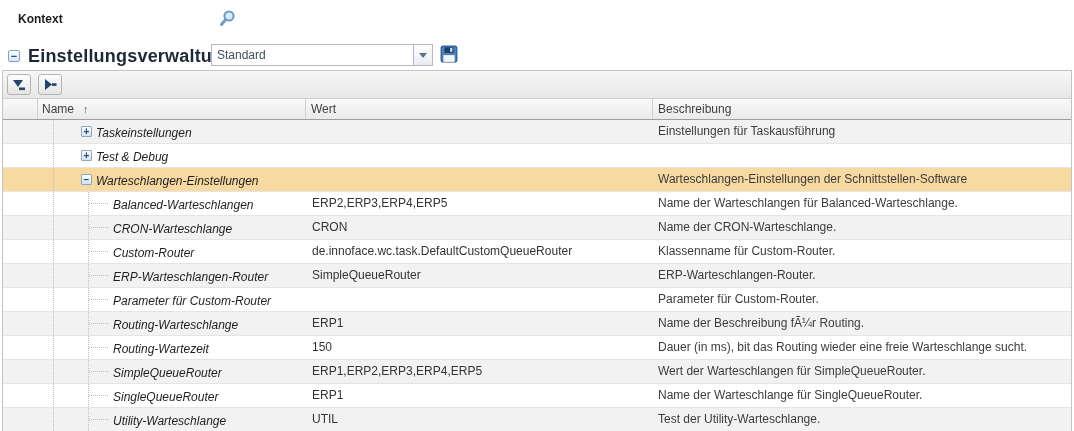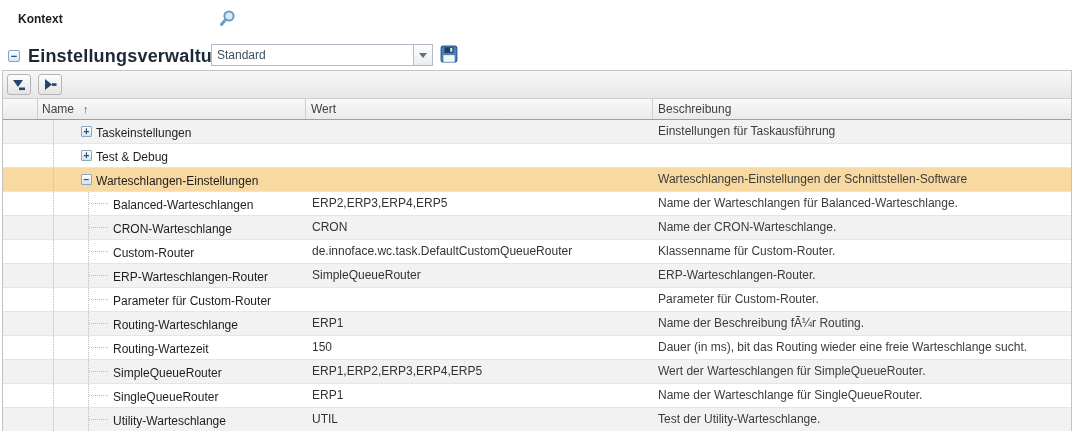--- a/index.html
+++ b/index.html
@@ -66,21 +66,21 @@
   .guide { position:absolute; top:0; bottom:0; width:0; border-left:1px dotted #bdbdbd; }
   .g1 { left:15px; }
   .g2 { left:50px; display:none; }
   .elbow-dash { position:absolute; left:51px; top:11px; width:19px; height:0;
                 border-top:1px dotted #bdbdbd; display:none; }
   .node-icon { position:absolute; left:43px; top:6px; width:11px; height:11px;
                border:1px solid #8fa7bd; border-radius:1px;
                background:linear-gradient(#ffffff,#d2e2f1);
                color:#1c4e77; font-size:10px; font-weight:bold; line-height:9px;
                text-align:center; cursor:pointer; }
-  .node-text { position:absolute; top:2px; line-height:23px; color:#1e1e1e; }
+  .node-text { position:absolute; top:2px; line-height:23px; color:#1e1e1e;font-style:italic; }
   .lvl1 .node-text { left:58px; }
   .lvl2 .node-text { left:75px; }
   .lvl2 .g2 { display:block; }
   .lvl2 .elbow-dash { display:block; }
 </style>
 </head>
 <body>
 
 <div class="page">
 

